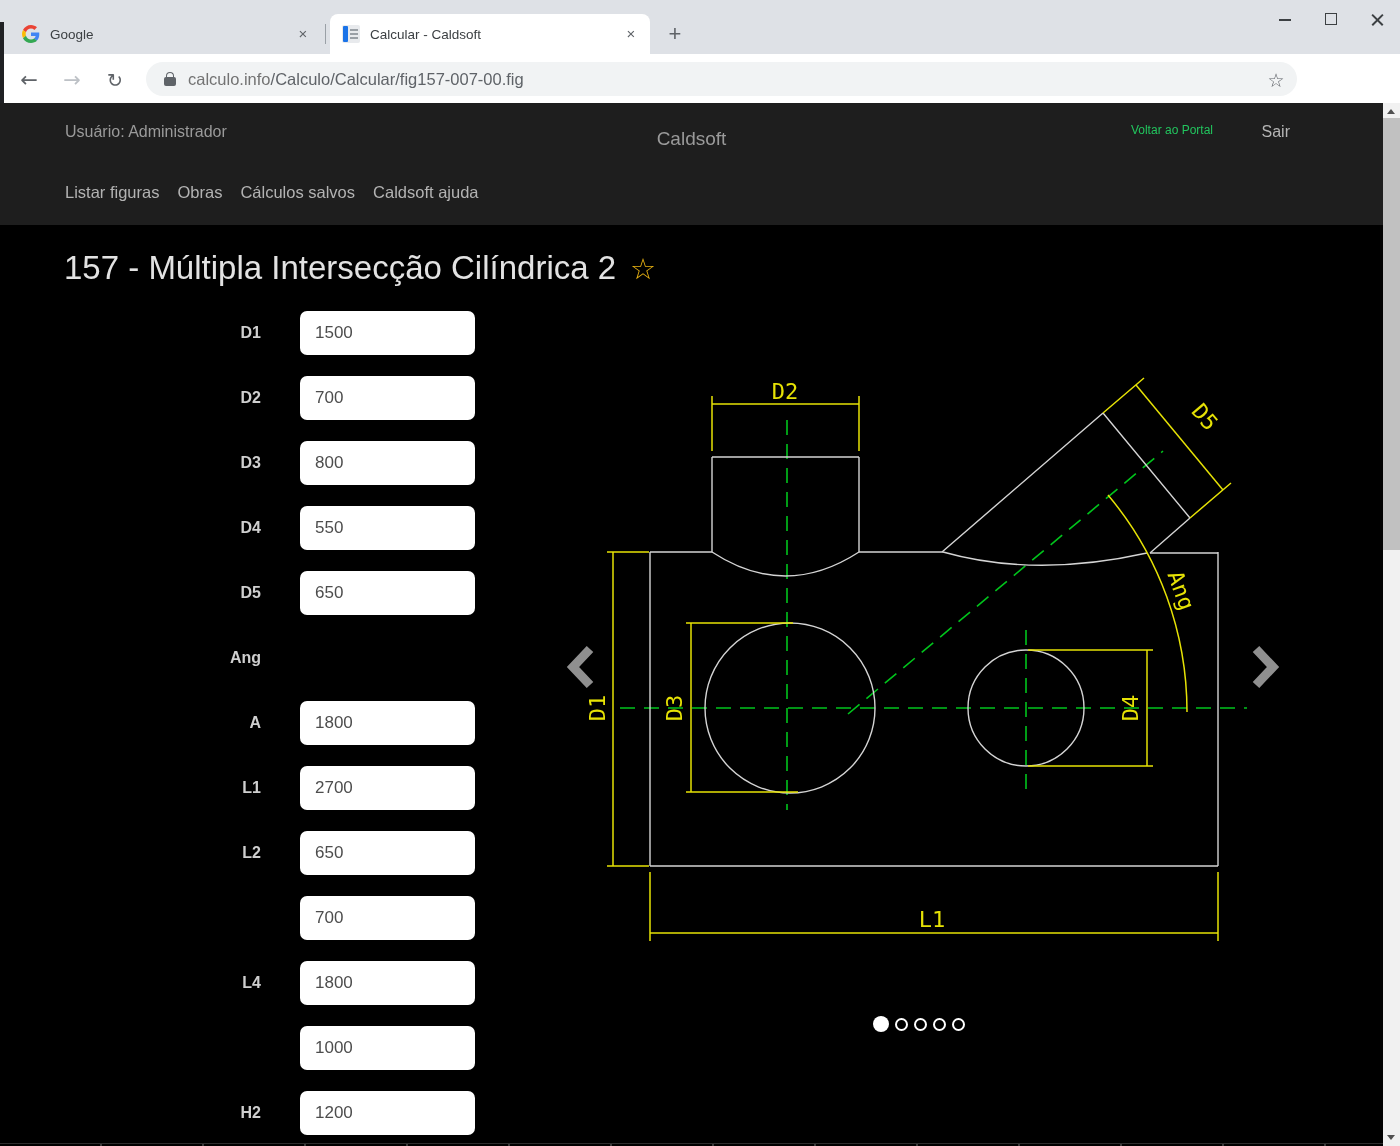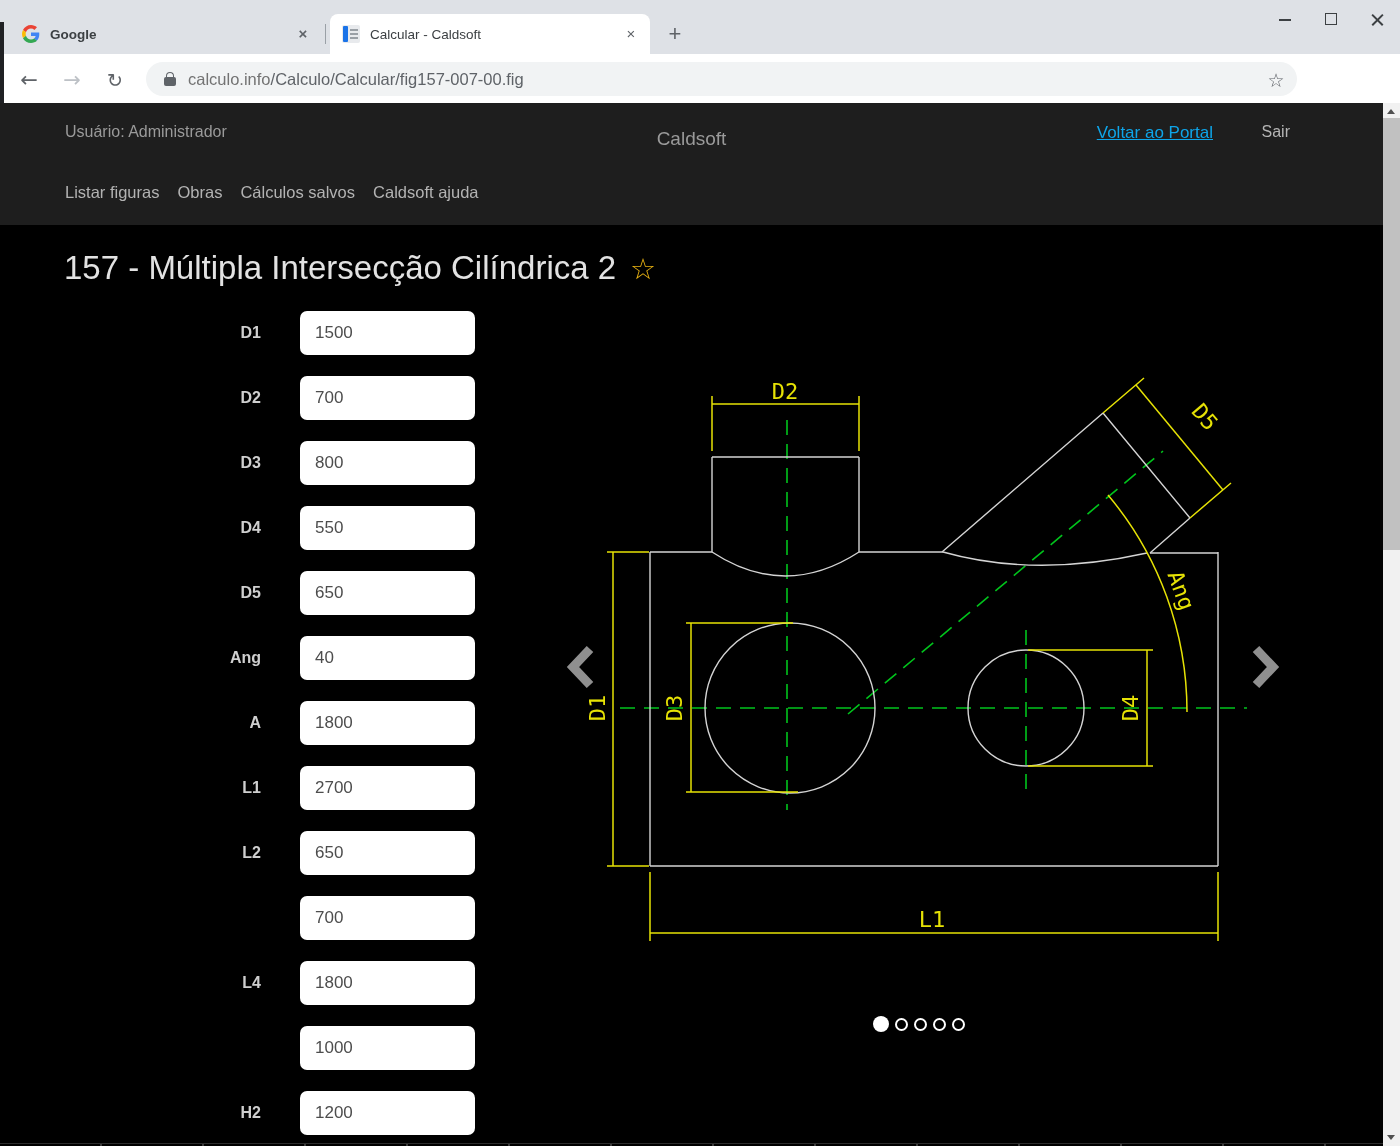--- a/index.html
+++ b/index.html
@@ -4,21 +4,21 @@
 <style>
   * { margin:0; padding:0; box-sizing:border-box; }
   html,body { background:#000; }
   body { font-family:"Liberation Sans", sans-serif; }
   .browser { position:relative; width:1400px; height:1146px; background:#000; overflow:hidden; }
 
   
   .tabstrip { position:absolute; top:0; left:0; width:1400px; height:54px; background:#dee1e6; }
   .tabstrip .left-edge { position:absolute; left:0; top:22px; width:4px; height:32px; background:#202124; }
   .tab { position:absolute; top:14px; height:40px; display:flex; align-items:center; padding:0 10px 0 12px; }
-  .tab.inactive { left:10px; width:312px;font-weight:bold; }
+  .tab.inactive { left:10px; width:312px; }
   .tab.active { left:330px; width:320px; background:#fff; border-radius:8px 8px 0 0; }
   .tab-label { font-size:13.5px; color:#3c4043; margin-left:10px; flex:1; white-space:nowrap; overflow:hidden; }
   .tab-close { width:18px; height:18px; line-height:17px; text-align:center; border-radius:50%; color:#5f6368; font-size:15px; cursor:default; }
   .tab-sep { position:absolute; left:325px; top:24px; width:1px; height:20px; background:#9aa0a6; }
   .favicon { width:18px; height:18px; display:inline-block; flex:0 0 18px; }
   .fav-doc { position:relative; background:#e8eaed; border-radius:2px; }
   .fav-doc i.bar { position:absolute; left:1px; top:1px; width:5px; height:16px; background:#1a73e8; border-radius:1px; }
   .fav-doc i.l1,.fav-doc i.l2,.fav-doc i.l3 { position:absolute; left:8px; height:2px; width:8px; background:#9aa0a6; }
   .fav-doc i.l1{top:4px;} .fav-doc i.l2{top:8px;} .fav-doc i.l3{top:12px;}
   .new-tab { position:absolute; left:660px; top:20px; width:30px; height:28px; border:none; background:transparent; font-size:22px; color:#5f6368; line-height:26px; }
@@ -46,21 +46,21 @@
   .omni-star { position:absolute; left:1117px; top:5px; width:26px; height:26px; border:none; background:transparent; font-family:"DejaVu Sans", sans-serif; font-size:19px; color:#5f6368; }
   .avatar { position:absolute; left:1313px; top:67px; width:30px; height:30px; border-radius:50%; background:#6e42c1; color:#fff; font-size:14px; font-weight:bold; text-align:center; line-height:30px; border:none; }
   .menu-dots { position:absolute; left:1358px; top:66px; width:24px; height:32px; border:none; background:transparent; font-family:"DejaVu Sans", sans-serif; font-size:17px; color:#5f6368; line-height:32px; }
 
   
   .page { position:absolute; top:103px; left:0; width:1383px; height:1043px; background:#000; overflow:hidden; }
 
   .site-header { position:absolute; top:0; left:0; width:100%; height:122px; background:#1e1e1e; }
   .hdr-user { position:absolute; left:65px; top:20px; font-size:16px; color:#9a9a9a; }
   .hdr-brand { position:absolute; left:0; right:0; top:25px; text-align:center; font-size:19px; color:#9a9a9a; }
-  .hdr-portal { position:absolute; right:170px; top:20px; font-size:17px; color:#0ea5e9; cursor:default;text-decoration:underline; }
+  .hdr-portal { position:absolute; right:170px; top:20px; font-size:12px; color:#22c55e; cursor:default; }
   .hdr-sair { position:absolute; right:93px; top:20px; font-size:16px; color:#b5b5b5; cursor:default; }
   .hdr-nav { position:absolute; left:65px; top:80px; display:flex; gap:18px; }
   .hdr-nav a { font-size:16.5px; color:#b3b3b3; text-decoration:none; cursor:default; }
 
   .page-title { position:absolute; left:64px; top:146px; font-size:33px; color:#e2e2e2; font-weight:400; white-space:nowrap; }
   .fav-star { color:#e7b112; font-size:29px; margin-left:14px; font-family:"DejaVu Sans", sans-serif; cursor:default; }
 
   .calc-form { position:absolute; left:0; top:208px; width:480px; }
   .field-row { position:relative; height:44px; margin-bottom:21px; }
   .field-row label { position:absolute; left:0; top:0; width:261px; text-align:right; line-height:44px; font-size:16px; font-weight:bold; color:#cfcfcf; }
@@ -193,21 +193,20 @@
       <div class="field-row">
           <label>D4</label>
           <input value="550" style="">
         </div>
       <div class="field-row">
           <label>D5</label>
           <input value="650" style="">
         </div>
       <div class="field-row">
           <label>Ang</label>
-          <input value="40" style="">
         </div>
       <div class="field-row">
           <label>A</label>
           <input value="1800" style="">
         </div>
       <div class="field-row">
           <label>L1</label>
           <input value="2700" style="">
         </div>
       <div class="field-row">

